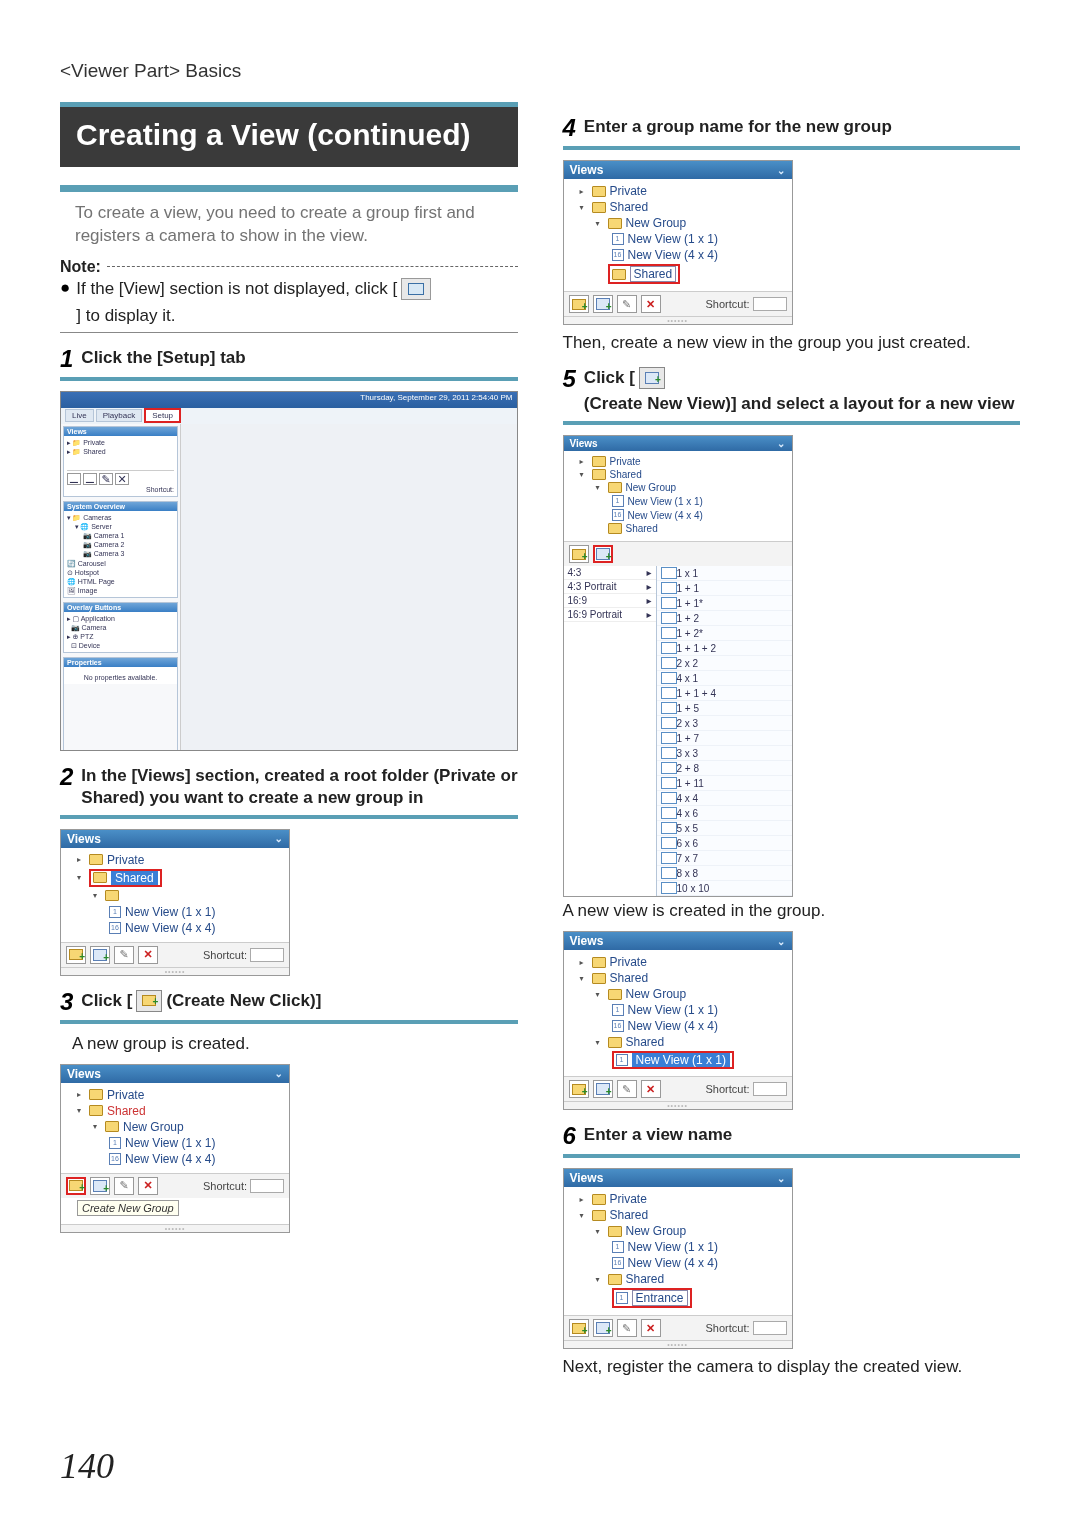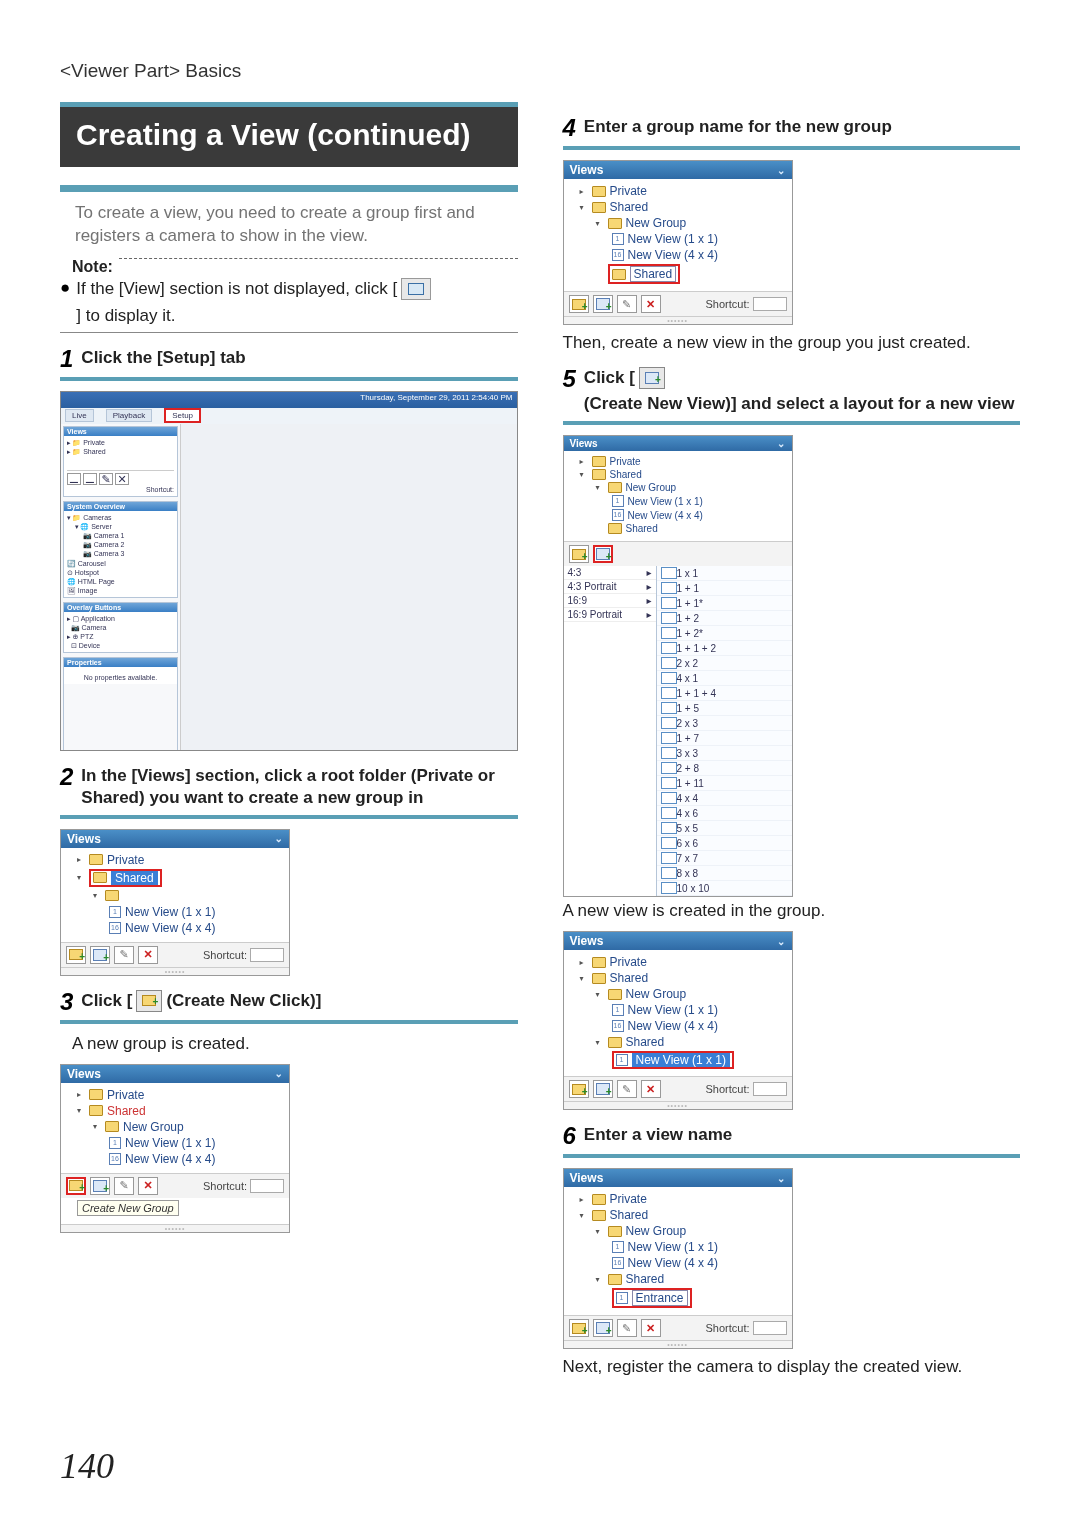--- a/index.html
+++ b/index.html
@@ -62,22 +62,22 @@
     margin: 4px 0;
   }
   .body-text {
     font-size: 17px;
     color: #737373;
     line-height: 1.35;
     margin: 4px 0 10px 15px;
   }
   .note-row {
     display: flex;
-    align-items: flex-start;
-    margin: 8px 0 2px 12px;
+    align-items: center;
+    margin: 8px 0 2px 0;
   }
   .note-label {
     font-size: 16px;
     font-weight: bold;
     color: #222;
     margin-right: 6px;
   }
   .note-row .dash-line {
     flex: 1;
     border-top: 1px dashed #666;
@@ -291,21 +291,21 @@
   }
   .big-top {
     height: 16px;
     background: linear-gradient(#3a6fb5,#2a5fa0);
   }
   .big-tabs {
     height: 16px;
     background: #eef3f8;
     display: flex;
     align-items:center;
-    gap:12px;
+    gap:2px;
     padding-left:4px;
   }
   .big-tab {
     font-size:8px;padding:1px 6px;background:#dfe8f2;border:1px solid #b5c5d8;color:#335;
   }
   .big-tab.sel { border:2px solid #d22; background:#fff;}
   .big-body { display:flex; height: calc(100% - 28px);}
   .big-side { width:120px; background:#f7f8fa; border-right:1px solid #ccc; display:flex;flex-direction:column;}
   .big-side-panel { border:1px solid #b5c5d8; margin:2px;}
   .bsp-head { background:linear-gradient(#6fa5d8,#3a7fc5);color:#fff;font-size:7px;padding:1px 3px;font-weight:bold;}
@@ -432,21 +432,21 @@
               <div class="bsp-head">Properties</div>
               <div class="bsp-body" style="text-align:center;padding-top:6px;">No properties available.</div>
             </div>
           </div>
           <div class="big-main"></div>
         </div>
       </div>
 
       <div class="step">
         <div class="step-num">2</div>
-        <div class="step-text">In the [Views] section, click a root folder (Private or Shared) you want to create a new group in</div>
+        <div class="step-text">In the [Views] section, created a root folder (Private or Shared) you want to create a new group in</div>
       </div>
       <hr class="rule-thin">
 
       <div class="views-panel">
         <div class="views-header">
             <span>Views</span>
             <span class="chev">⌄</span>
           </div>
         <div class="views-tree">
           <div class="tree-row ind1">

